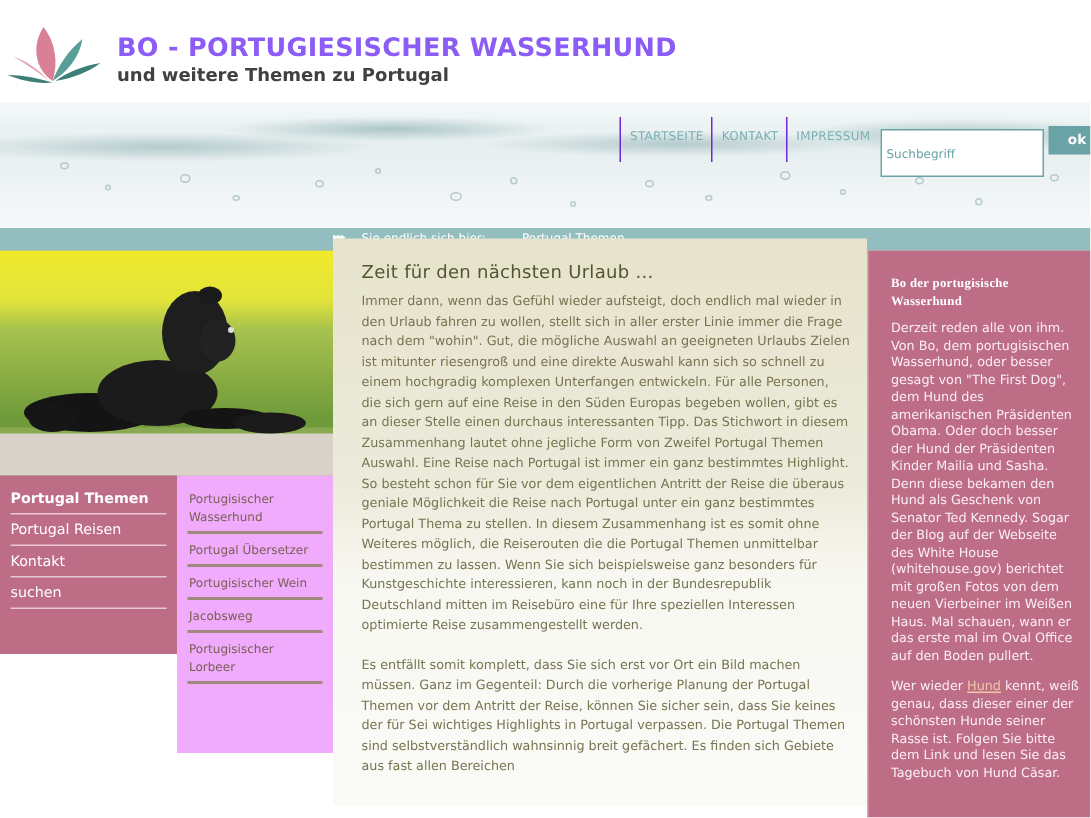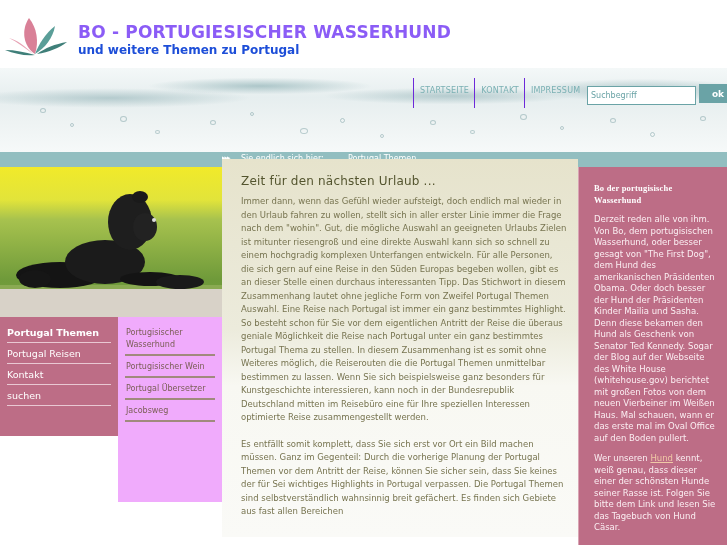--- a/index.html
+++ b/index.html
@@ -14,26 +14,26 @@
       radial-gradient(ellipse 200px 14px at 110px 30px, rgba(120,160,165,0.45), rgba(255,255,255,0) 70%),
       radial-gradient(ellipse 160px 12px at 260px 18px, rgba(110,155,160,0.5), rgba(255,255,255,0) 70%),
       radial-gradient(ellipse 180px 12px at 450px 28px, rgba(120,160,165,0.45), rgba(255,255,255,0) 70%),
       radial-gradient(ellipse 160px 16px at 640px 22px, rgba(110,155,160,0.5), rgba(255,255,255,0) 70%),
       linear-gradient(180deg, #f4f8f8 0%, #e6eeef 35%, #eef3f3 65%, #f6f9f9 100%);
   }
   .bubble { position: absolute; border-radius: 50%; border: 1px solid rgba(110,150,155,0.45); }
 
   .logo { position: absolute; left: 3px; top: 16px; width: 66px; height: 42px; }
   .site-title { position: absolute; left: 78px; top: 22px; font-size: 17px; font-weight: bold; color: #8b5cf6; letter-spacing: 0.2px; white-space: nowrap; }
-  .site-subtitle { position: absolute; left: 78px; top: 43px; font-size: 12px; font-weight: bold; color: #1d4ed8; white-space: nowrap; }
+  .site-subtitle { position: absolute; left: 78px; top: 43px; font-size: 12px; font-weight: bold; color: #404040; white-space: nowrap; }
 
   .topnav { position: absolute; left: 413px; top: 78px; height: 30px; display: flex; }
   .topnav a { display: block; font-size: 8px; color: #7ab0b3; text-decoration: none; padding: 8px 5px 0 6px; border-left: 1px solid #6d28d9; height: 30px; letter-spacing: 0.2px; }
 
-  .search-input { position: absolute; left: 587px; top: 86px; width: 109px; height: 19px; border: 1px solid #6aa3a6; background: #ffffff; font-family: "DejaVu Sans", sans-serif; font-size: 8px; color: #6aa3a6; padding: 1px 3px; outline: none; }
+  .search-input { position: absolute; left: 587px; top: 86px; width: 109px; height: 32px; border: 1px solid #6aa3a6; background: #ffffff; font-family: "DejaVu Sans", sans-serif; font-size: 8px; color: #6aa3a6; padding: 1px 3px; outline: none; }
   .search-input::placeholder { color: #6aa3a6; }
   .search-button { position: absolute; left: 699px; top: 84px; width: 38px; height: 19px; background: #6aa3a6; color: #ffffff; border: none; font-family: "DejaVu Sans", sans-serif; font-size: 9px; font-weight: bold; }
 
   
   .breadcrumb { position: absolute; left: 0; top: 152px; width: 727px; height: 15px; background: #92bec0; }
   .breadcrumb .arrows { position: absolute; left: 222px; top: 2px; font-size: 7px; color: #ffffff; letter-spacing: -1px; }
   .breadcrumb .label { position: absolute; left: 241px; top: 2px; font-size: 8px; color: #ffffff; }
   .breadcrumb .current { position: absolute; left: 348px; top: 2px; font-size: 8px; color: #ffffff; }
 
   
@@ -134,28 +134,29 @@
 
 <nav class="left-nav">
   <a href="#" class="active">Portugal Themen</a>
   <a href="#">Portugal Reisen</a>
   <a href="#">Kontakt</a>
   <a href="#">suchen</a>
 </nav>
 
 <nav class="sub-nav">
   <a href="#">Portugisischer Wasserhund</a>
+  <a href="#">Portugal Übersetzer</a>
   <a href="#">Portugisischer Wein</a>
-  <a href="#">Portugal Übersetzer</a>
   <a href="#">Jacobsweg</a>
+  <a href="#">Portugisischer Lorbeer</a>
 </nav>
 
 <main class="main">
   <h1>Zeit für den nächsten Urlaub ...</h1>
   <p>Immer dann, wenn das Gefühl wieder aufsteigt, doch endlich mal wieder in den Urlaub fahren zu wollen, stellt sich in aller erster Linie immer die Frage nach dem "wohin". Gut, die mögliche Auswahl an geeigneten Urlaubs Zielen ist mitunter riesengroß und eine direkte Auswahl kann sich so schnell zu einem hochgradig komplexen Unterfangen entwickeln. Für alle Personen, die sich gern auf eine Reise in den Süden Europas begeben wollen, gibt es an dieser Stelle einen durchaus interessanten Tipp. Das Stichwort in diesem Zusammenhang lautet ohne jegliche Form von Zweifel Portugal Themen Auswahl. Eine Reise nach Portugal ist immer ein ganz bestimmtes Highlight. So besteht schon für Sie vor dem eigentlichen Antritt der Reise die überaus geniale Möglichkeit die Reise nach Portugal unter ein ganz bestimmtes Portugal Thema zu stellen. In diesem Zusammenhang ist es somit ohne Weiteres möglich, die Reiserouten die die Portugal Themen unmittelbar bestimmen zu lassen. Wenn Sie sich beispielsweise ganz besonders für Kunstgeschichte interessieren, kann noch in der Bundesrepublik Deutschland mitten im Reisebüro eine für Ihre speziellen Interessen optimierte Reise zusammengestellt werden.</p>
   <p>Es entfällt somit komplett, dass Sie sich erst vor Ort ein Bild machen müssen. Ganz im Gegenteil: Durch die vorherige Planung der Portugal Themen vor dem Antritt der Reise, können Sie sicher sein, dass Sie keines der für Sei wichtiges Highlights in Portugal verpassen. Die Portugal Themen sind selbstverständlich wahnsinnig breit gefächert. Es finden sich Gebiete aus fast allen Bereichen</p>
 </main>
 
 <aside class="right">
   <h2>Bo der portugisische Wasserhund</h2>
   <p>Derzeit reden alle von ihm. Von Bo, dem portugisischen Wasserhund, oder besser gesagt von "The First Dog", dem Hund des amerikanischen Präsidenten Obama. Oder doch besser der Hund der Präsidenten Kinder Mailia und Sasha. Denn diese bekamen den Hund als Geschenk von Senator Ted Kennedy. Sogar der Blog auf der Webseite des White House (whitehouse.gov) berichtet mit großen Fotos von dem neuen Vierbeiner im Weißen Haus. Mal schauen, wann er das erste mal im Oval Office auf den Boden pullert.</p>
-  <p><span>Wer unseren </span><a href="#">Hund</a><span> kennt, weiß genau, dass dieser einer der schönsten Hunde seiner Rasse ist. Folgen Sie bitte dem Link und lesen Sie das Tagebuch von Hund Cäsar.</span></p>
+  <p><span>Wer wieder </span><a href="#">Hund</a><span> kennt, weiß genau, dass dieser einer der schönsten Hunde seiner Rasse ist. Folgen Sie bitte dem Link und lesen Sie das Tagebuch von Hund Cäsar.</span></p>
 </aside>
 
 </body></html>

